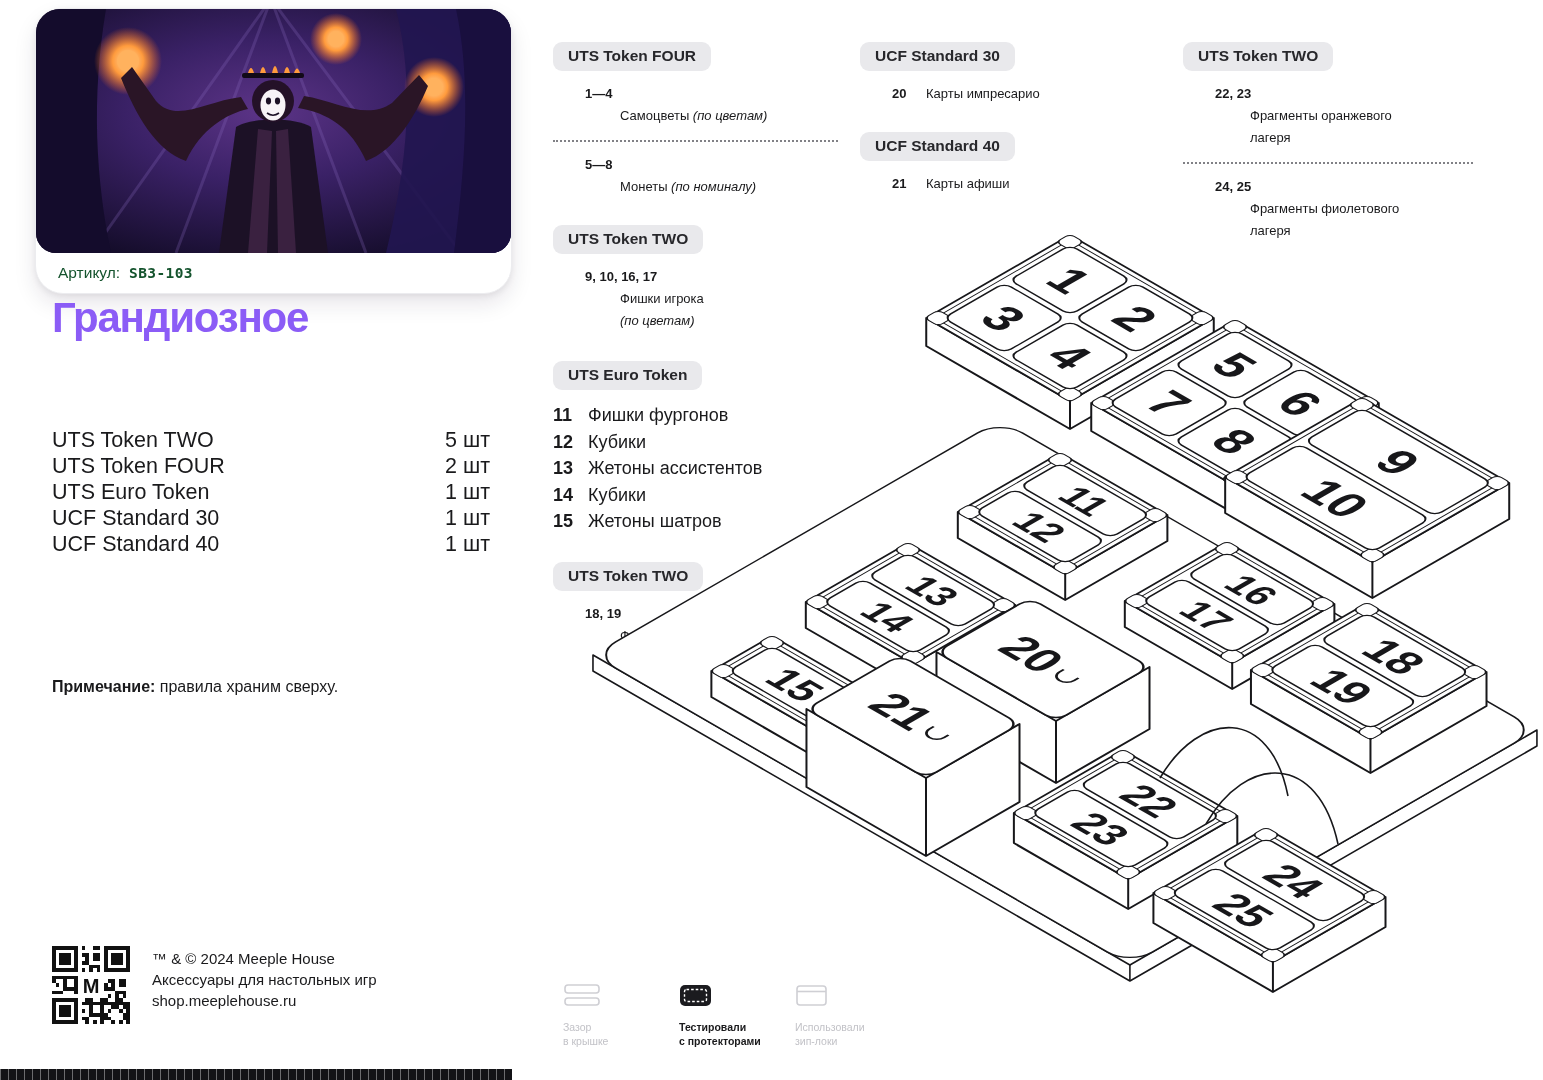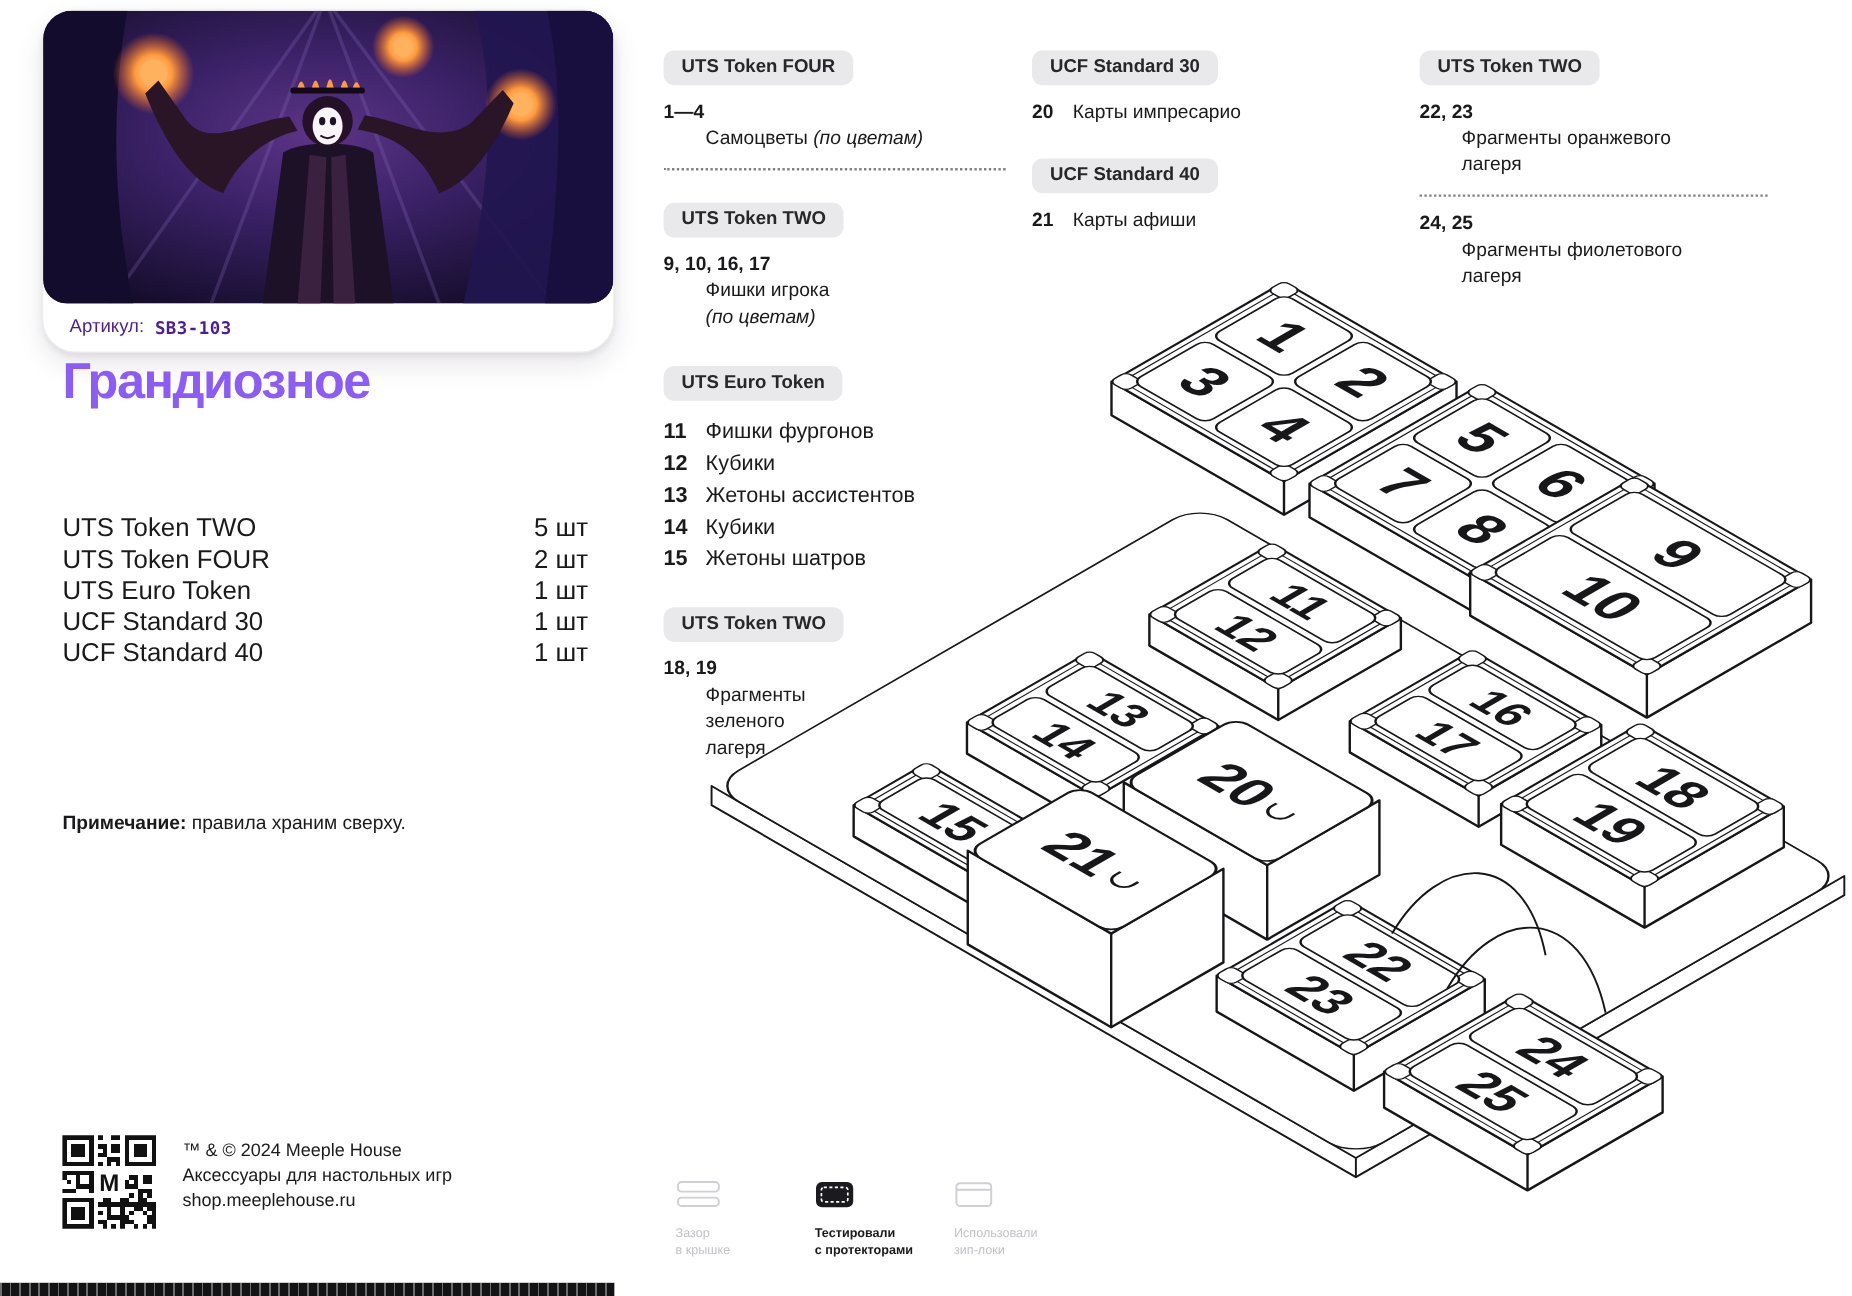--- a/index.html
+++ b/index.html
@@ -4,21 +4,21 @@
 <style>
   html,body{margin:0;padding:0;background:#ffffff;}
   .page{position:relative;width:1543px;height:1080px;background:#fff;overflow:hidden;
         font-family:"Liberation Sans",sans-serif;color:#1a1a1c;}
 
   
   .hero-card{position:absolute;left:35px;top:8px;width:475px;height:284px;background:#fff;
              border-radius:28px;border:1px solid #ececef;
              box-shadow:0 10px 22px rgba(25,12,50,.10),0 2px 6px rgba(0,0,0,.07);}
   .hero-art{display:block;border-radius:24px 24px 20px 20px;}
-  .hero-caption{display:flex;align-items:flex-end;gap:9px;padding:11px 22px 0;font-size:15.5px;color:#4c1d95;}
+  .hero-caption{display:flex;align-items:center;gap:9px;padding:11px 22px 0;font-size:15.5px;color:#14532d;}
   .article-value{font-family:"DejaVu Sans Mono",monospace;font-weight:700;font-size:14.5px;letter-spacing:.4px;}
 
   .page-title{position:absolute;left:52px;top:296px;font-size:42px;font-weight:800;
               line-height:1.07;letter-spacing:-1.2px;color:#8b5cf6;}
   .components{position:absolute;left:52px;top:427px;width:438px;font-size:21.5px;}
   .comp-row{display:flex;justify-content:space-between;line-height:26px;}
   .note{position:absolute;left:52px;top:678px;font-size:16px;}
   .note .b{font-weight:700;}
 
   .footer{position:absolute;left:52px;top:946px;display:flex;gap:22px;align-items:flex-start;}
@@ -28,21 +28,21 @@
   .bottom-bar{position:absolute;left:0;top:1069px;width:512px;height:11px;background:#131316;
       background-image:repeating-linear-gradient(90deg,rgba(255,255,255,.38) 0 1.5px,transparent 1.5px 8px);}
 
   
   .col{position:absolute;top:42px;}
   .col2{left:553px;width:285px;}
   .col3{left:860px;width:260px;}
   .col4{left:1183px;width:300px;}
   .badge{display:inline-block;background:#e9e9ec;color:#27272b;font-weight:700;font-size:15.5px;
          padding:5px 15px 6px;border-radius:9px;}
-  .item{font-size:16px;line-height:22px;margin-top:12px;}
+  .item{font-size:13px;line-height:22px;margin-top:12px;margin-left:32px;}
   .item .num{font-weight:700;}
   .sub{padding-left:35px;}
   .em{font-style:italic;}
   .dotted{border-top:2px dotted #818186;margin:13px 0 12px;}
   .gapA{margin-top:27px;} .gapB{margin-top:29px;}
   .euro-list{margin-top:12px;font-size:18px;}
   .euro-row{line-height:26.5px;display:flex;}
   .euro-row .num{font-weight:700;width:35px;flex:none;}
   .inline-item{display:flex;}
   .inline-item .num{width:34px;flex:none;}
@@ -283,20 +283,24 @@
 
   <div class="bottom-bar"></div>
 
   <div class="col col2">
     <span class="badge">UTS Token FOUR</span>
     <div class="item">
       <div class="num">1—4</div>
       <div class="sub"><span>Самоцветы </span><span class="em">(по цветам)</span></div>
     </div>
     <div class="dotted"></div>
+    <div class="item" style="margin-top:0">
+      <div class="num">5—8</div>
+      <div class="sub"><span>Монеты </span><span class="em">(по номиналу)</span></div>
+    </div>
     <div class="gapA"><span class="badge">UTS Token TWO</span></div>
     <div class="item">
       <div class="num">9, 10, 16, 17</div>
       <div class="sub">Фишки игрока</div>
       <div class="sub em">(по цветам)</div>
     </div>
     <div class="gapB"><span class="badge">UTS Euro Token</span></div>
     <div class="euro-list">
       <div class="euro-row">
           <span class="num">11</span>

